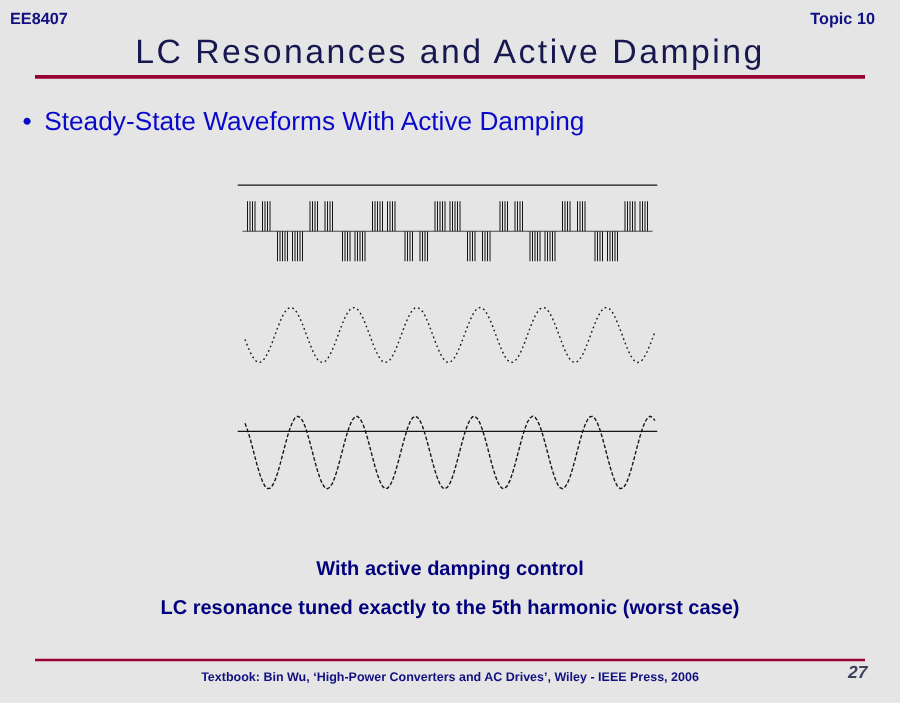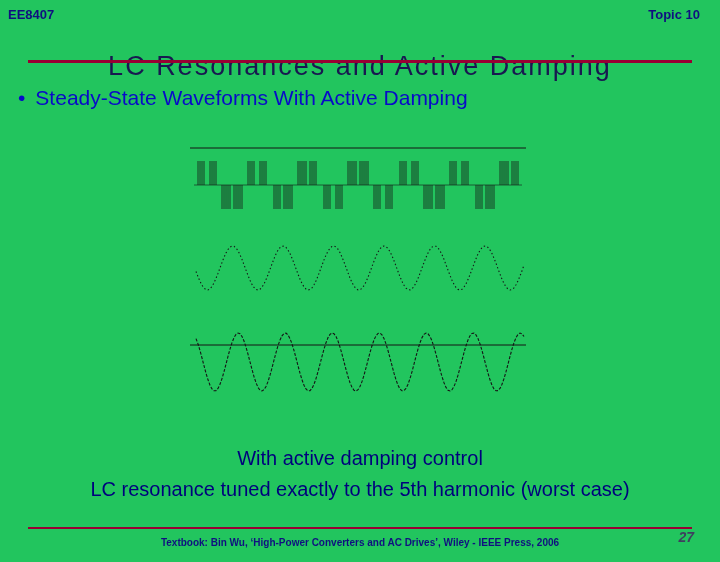--- a/index.html
+++ b/index.html
@@ -3,36 +3,35 @@
 <meta charset="utf-8">
 <style>
   * { margin: 0; padding: 0; box-sizing: border-box; }
   html, body { width: 720px; height: 562px; }
   body {
     font-family: "Liberation Sans", sans-serif;
     background: #ffffff;
     position: relative;
     overflow: hidden;
   }
-  .slide { position: absolute; inset: 0; background: #22c55e; }
+  .slide { position: absolute; inset: 0; background: #e5e5e5; }
 
   .hdr {
     position: absolute; top: 7px;
     font-size: 13px; font-weight: bold;
     color: var(--header-navy, #101080);
   }
   .hdr-left  { left: 8px; }
   .hdr-right { right: 20px; }
 
   .title {
     position: absolute; top: 26px; left: 0; width: 100%;
     text-align: center;
     font-size: 27px; font-weight: 400; letter-spacing: 2px;
     color: var(--title-navy, #181850);
-    margin-top: 25px;
   }
 
   .rule {
     position: absolute; left: 28px; right: 28px;
     background: var(--divider-red, #990033);
   }
   .rule-top    { top: 60px;  height: 3px; }
   .rule-bottom { top: 527px; height: 2px; }
 
   .bullet-line {
@@ -44,21 +43,21 @@
   .bullet-dot { margin-right: 10px; }
 
   .figure {
     position: absolute; left: 190px; top: 140px;
     width: 336px; height: 290px;
   }
 
   .caption {
     position: absolute; left: 0; width: 100%;
     text-align: center;
-    font-size: 20px; font-weight: normal;
+    font-size: 16px; font-weight: bold;
     color: var(--caption-navy, #00007D);
   }
   .caption-1 { top: 447px; }
   .caption-2 { top: 478px; }
 
   .footer {
     position: absolute; top: 537px; left: 0; width: 100%;
     text-align: center;
     font-size: 10px; font-weight: bold;
     color: var(--footer-navy, #101080);

